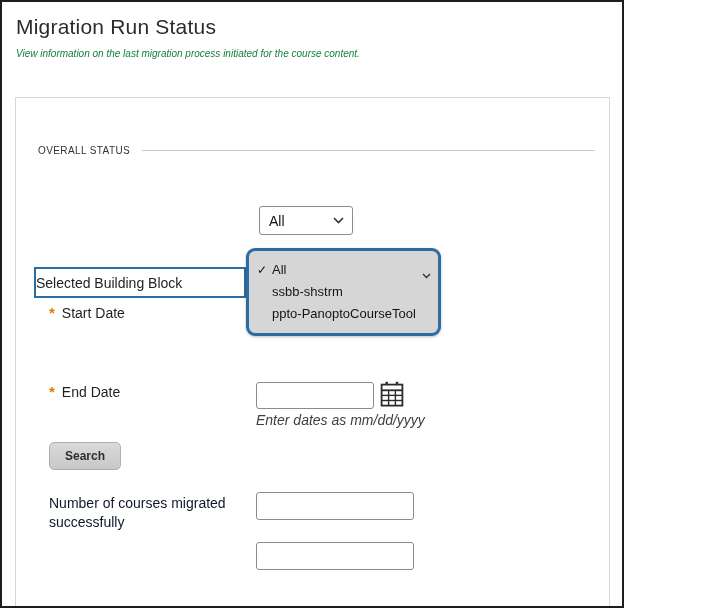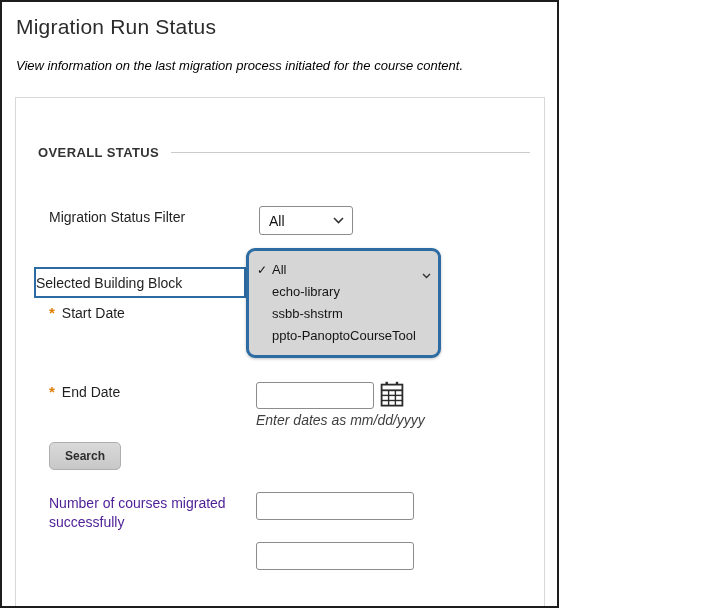--- a/index.html
+++ b/index.html
@@ -1,44 +1,44 @@
 <!DOCTYPE html>
 <html><head>
 <meta charset="utf-8">
 <style>
   * { box-sizing: border-box; }
   html, body { margin: 0; padding: 0; background: #ffffff; }
   body { font-family: "Liberation Sans", sans-serif; }
 
   .screen {
     position: relative;
-    width: 559px;
+    width: 624px;
     height: 608px;
     background: #ffffff;
     border: 2px solid #1d1d1d;
     overflow: hidden;
   }
 
   
   .page-header { position: absolute; left: 14px; top: 13px; right: 20px; }
   .page-title { margin: 0; font-size: 21px; font-weight: 500; color: #2b2b2b; letter-spacing: .2px; }
-  .page-subtitle { margin-top: 19px; font-size: 13px; font-style: italic; color: #000000; }
+  .page-subtitle { margin-top: 9px; font-size: 10px; font-style: italic; color: #15803d; }
 
   
   .panel {
     position: absolute;
     left: 13px; right: 12px; top: 95px; bottom: -2px;
     border: 1px solid #d8d8d8;
     border-bottom: none;
     background: #fff;
   }
 
   
   .section-header { position: absolute; left: 22px; right: 14px; top: 47px; display: flex; align-items: center; }
-  .section-title { font-size: 13px; font-weight: 700; color: #333; letter-spacing: .4px; white-space: nowrap; }
+  .section-title { font-size: 10px; font-weight: 400; color: #333; letter-spacing: .4px; white-space: nowrap; }
   .section-rule { flex: 1; height: 1px; background: #cbcbcb; margin-left: 12px; }
 
   .lbl { font-size: 14px; color: #1f1f1f; }
 
   
   .filter-label { position: absolute; left: 33px; top: 111px; }
   .select-box {
     position: absolute; left: 243px; top: 108px;
     width: 94px; height: 29px;
     border: 1px solid #8c8c8c; border-radius: 3px;
@@ -104,21 +104,21 @@
   .search-btn {
     position: absolute; left: 33px; top: 344px;
     height: 28px; padding: 0 15px;
     background: linear-gradient(#d9d9d9, #c8c8c8);
     border: 1px solid #aeaeae; border-radius: 5px;
     font-size: 12px; font-weight: 700; color: #2e2e2e;
     font-family: inherit; cursor: pointer;
   }
 
   
-  .migrated-label { position: absolute; left: 33px; top: 396px; width: 208px; font-size: 14px; line-height: 19px; color: #4c1d95; }
+  .migrated-label { position: absolute; left: 33px; top: 396px; width: 208px; font-size: 14px; line-height: 19px; color: #0f172a; }
   .migrated-input { position: absolute; left: 240px; top: 394px; width: 158px; height: 28px; border: 1px solid #8c8c8c; border-radius: 3px; padding: 0 6px; font-size: 13px; font-family: inherit; }
   .failures-label { position: absolute; left: 33px; top: 447px; }
   .failures-input { position: absolute; left: 240px; top: 444px; width: 158px; height: 28px; border: 1px solid #8c8c8c; border-radius: 3px; padding: 0 6px; font-size: 13px; font-family: inherit; }
 </style>
 </head>
 <body>
 
 <div class="screen">
 
   <div class="page-header">
@@ -126,21 +126,20 @@
     <div class="page-subtitle">View information on the last migration process initiated for the course content.</div>
   </div>
 
   <div class="panel">
 
     <div class="section-header">
       <span class="section-title">OVERALL STATUS</span>
       <span class="section-rule"></span>
     </div>
 
-    <span class="lbl filter-label">Migration Status Filter</span>
     <div class="select-box">
       <span>All</span>
       <span style="line-height:0;">
         <svg width="11" height="7" viewBox="0 0 11 7">
             <path d="M1 1l4.5 4.5L10 1" stroke="#333" stroke-width="1.6" fill="none"></path>
           </svg>
       </span>
     </div>
 
     <div class="focus-box">
@@ -149,23 +148,20 @@
 
     <div class="popup">
       <div class="popup-item">
         <span class="popup-check">✓</span>
         <span>All</span>
         <span class="popup-caret">
           <svg width="9" height="6" viewBox="0 0 9 6">
               <path d="M1 1l3.5 3.5L8 1" stroke="#333" stroke-width="1.4" fill="none"></path>
             </svg>
         </span>
-      </div>
-      <div class="popup-item">
-        <span>echo-library</span>
       </div>
       <div class="popup-item">
         <span>ssbb-shstrm</span>
       </div>
       <div class="popup-item">
         <span>ppto-PanoptoCourseTool</span>
       </div>
     </div>
 
     <div class="start-row">

